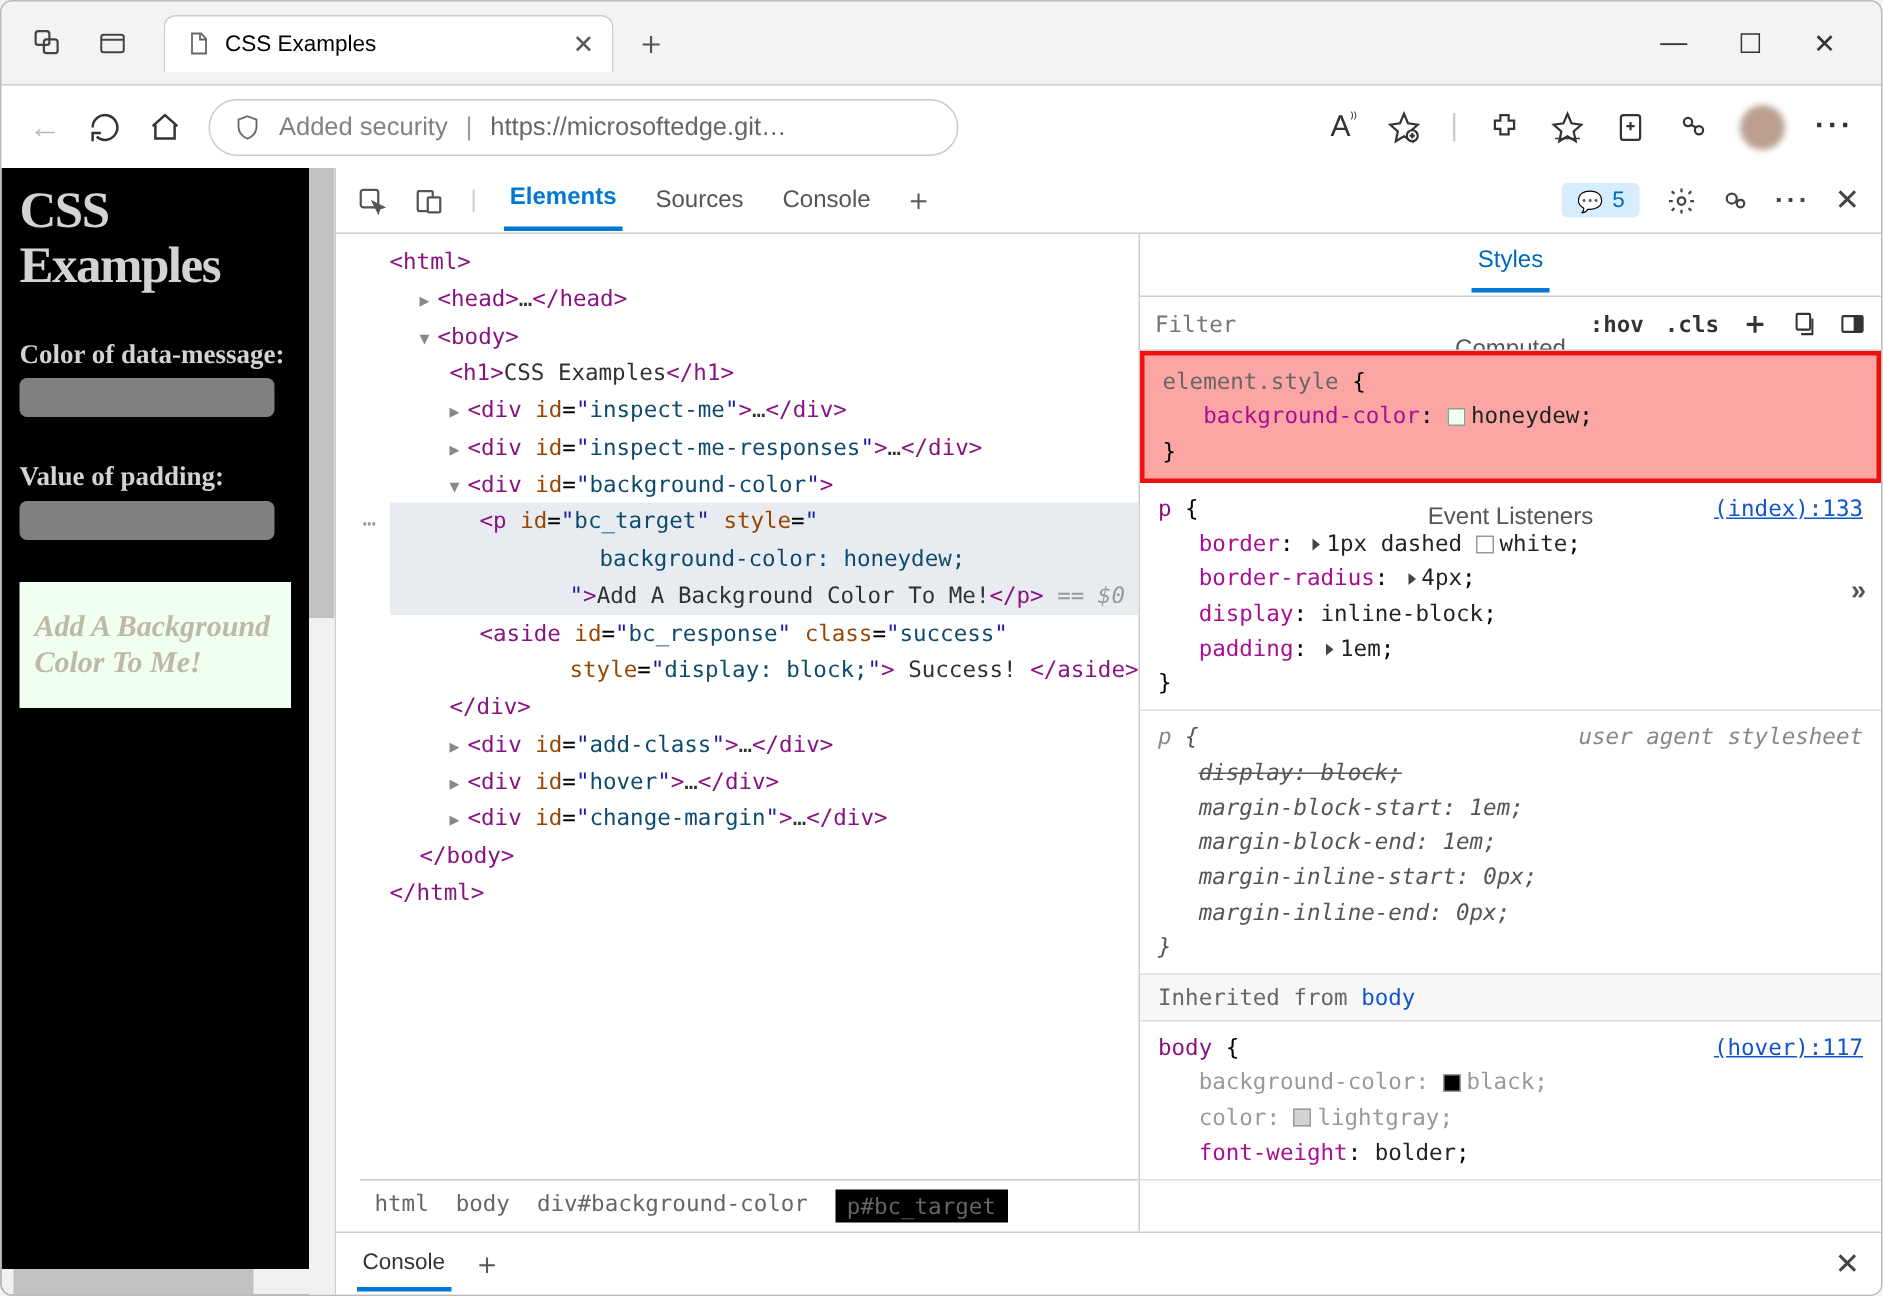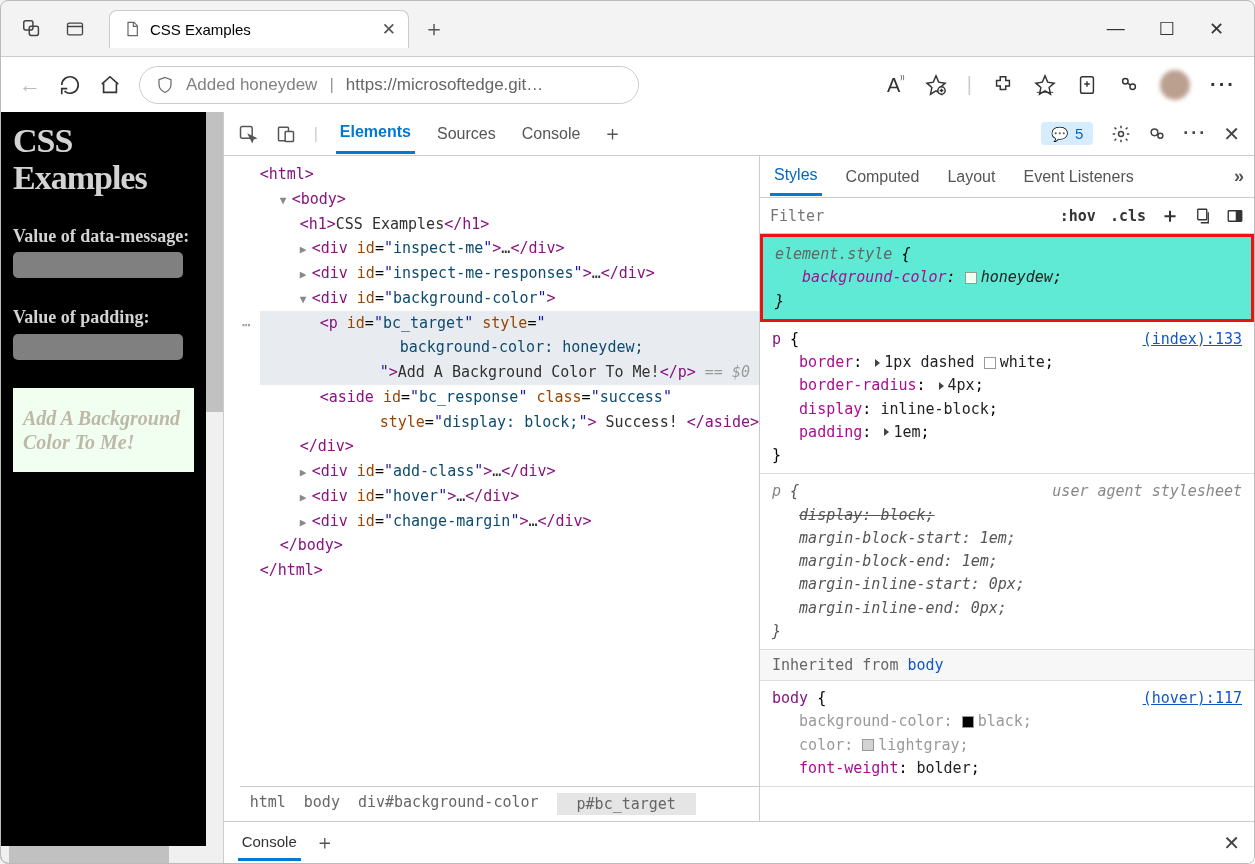--- a/index.html
+++ b/index.html
@@ -66,34 +66,34 @@
 .tag-b { color: #881280; }
 .attr-n { color: #994500; }
 .attr-v { color: #0c4a6e; }
 .quo { color: #1a1aa6; }
 .txt { color: #303030; }
 .dim { color: #999; font-style: italic; }
 .selected-line { background: #e8ecf1; position: relative; }
 .gutter-dots { position: absolute; left: -18px; color: #999; top: 2px; }
 .breadcrumb-bar { border-top: 1px solid #ccc; padding: 6px 10px; font-size: 15px; color: #666; display: flex; gap: 18px; background: #fff; }
 .breadcrumb-bar .crumb { cursor: pointer; }
-.breadcrumb-bar .crumb.active { background: #e5e5e5; padding: 2px 20px; }
+.breadcrumb-bar .crumb.active { background: #000000; padding: 2px 8px; }
 
 
 .styles-pane { width: 495px; border-left: 1px solid #ccc; display: flex; flex-direction: column; font-size: 15px; }
-.styles-tabs { display: flex; align-items: center; border-bottom: 1px solid #ccc; padding: 0 10px; gap: 20px; color: #555; font-size: 16px; height: 42px; }
+.styles-tabs { display: flex; align-items: center; border-bottom: 1px solid #ccc; padding: 0 10px; gap: 20px; color: #555; font-size: 16px; height: 42px; flex-direction: column; }
 .styles-tabs .st.active { color: #0067c0; border-bottom: 3px solid #0078d4; padding: 9px 4px; font-weight: 500; }
 .styles-tabs .st { padding: 9px 4px; cursor: pointer; }
 .styles-tabs .more { margin-left: auto; font-size: 18px; font-weight: bold; }
 .filter-row { display: flex; align-items: center; border-bottom: 1px solid #ccc; padding: 4px 10px; gap: 14px; font-family: Consolas, monospace; font-size: 15px; }
 .filter-row input { border: none; flex: 1; font-size: 15px; font-family: inherit; color: #888; outline: none; }
 .filter-row .fbtn { font-weight: bold; cursor: pointer; color: #333; }
 .styles-rules { flex: 1; overflow: auto; font-family: Consolas, monospace; font-size: 15px; position: relative; }
 .rule-block { border-bottom: 1px solid #ddd; padding: 6px 12px; line-height: 1.55; }
-.rule-block.highlighted { border: 3px solid #e11; background: #5eead4; font-style: italic; }
+.rule-block.highlighted { border: 3px solid #e11; background: #fca5a5; }
 .selector { color: #881280; }
 .prop-name { color: #aa0d91; }
 .prop-val { color: #222; }
 .prop-link { float: right; color: #1155cc; text-decoration: underline; }
 .swatch { display: inline-block; width: 12px; height: 12px; border: 1px solid #999; vertical-align: middle; margin-right: 4px; }
 .swatch.honeydew { background: #f0fff0; }
 .swatch.white { background: #fff; }
 .swatch.black { background: #000; }
 .swatch.lightgray { background: #d3d3d3; }
 .ua { color: #888; float: right; }
@@ -165,21 +165,21 @@
           <path d="M5 10v10h14V10"></path>
         </svg>
       </span>
   </div>
   <div class="addr-bar">
     <span class="icon">
         <svg width="18" height="18" viewBox="0 0 24 24" fill="none" stroke="#666" stroke-width="1.6">
           <path d="M12 2l8 3v6c0 5-3.5 9-8 11-4.5-2-8-6-8-11V5z"></path>
         </svg>
       </span>
-    <span class="sec">Added honeydew</span>
+    <span class="sec">Added security</span>
     <span class="pipe">|</span>
     <span>https://microsoftedge.git…</span>
   </div>
   <div class="addr-right">
     <span>A<sup style="font-size:10px">⁾⁾</sup></span>
     <span>
         <svg width="22" height="22" viewBox="0 0 24 24" fill="none" stroke="#333" stroke-width="1.6">
           <path d="M12 2l2.9 6.9L22 10l-5.5 4.8L18 22l-6-3.6L6 22l1.5-7.2L2 10l7.1-1.1z"></path>
           <circle cx="18" cy="18" r="4" fill="#fff"></circle>
           <path d="M18 16v4M16 18h4"></path>
@@ -213,21 +213,21 @@
     <span class="avatar"></span>
     <span style="font-weight:bold;letter-spacing:2px">···</span>
   </div>
 </div>
 
 <div class="content">
 
   <div class="page-col">
     <div class="page-inner">
       <h1>CSS Examples</h1>
-      <div class="page-label"><b>Value of data-message:</b></div>
+      <div class="page-label"><b>Color of data-message:</b></div>
       <div class="grey-slot"></div>
       <div class="page-label"><b>Value of padding:</b></div>
       <div class="grey-slot"></div>
       <div class="honeydew-box">Add A Background Color To Me!</div>
     </div>
     <div class="page-scrollbar-v">
         <div class="page-scroll-thumb-v"></div>
       </div>
     <div class="page-scrollbar-h">
         <div class="page-scroll-thumb-h"></div>
@@ -274,20 +274,21 @@
         <span style="font-weight:bold;letter-spacing:2px">···</span>
         <span style="font-size:20px">✕</span>
       </div>
     </div>
 
     <div class="dt-body">
 
       <div class="elements-pane">
         <div class="tree-scroll">
           <div class="tree-line"><span class="tag-b">&lt;html&gt;</span></div>
+          <div class="tree-line indent1"><span class="tri closed"></span><span class="tag-b">&lt;head&gt;</span><span class="txt">…</span><span class="tag-b">&lt;/head&gt;</span></div>
           <div class="tree-line indent1"><span class="tri open"></span><span class="tag-b">&lt;body&gt;</span></div>
           <div class="tree-line indent2"><span class="tag-b">&lt;h1&gt;</span><span class="txt">CSS Examples</span><span class="tag-b">&lt;/h1&gt;</span></div>
           <div class="tree-line indent2"><span class="tri closed"></span><span class="tag-b">&lt;div</span> <span class="attr-n">id</span>=<span class="quo">"</span><span class="attr-v">inspect-me</span><span class="quo">"</span><span class="tag-b">&gt;</span><span class="txt">…</span><span class="tag-b">&lt;/div&gt;</span></div>
           <div class="tree-line indent2"><span class="tri closed"></span><span class="tag-b">&lt;div</span> <span class="attr-n">id</span>=<span class="quo">"</span><span class="attr-v">inspect-me-responses</span><span class="quo">"</span><span class="tag-b">&gt;</span><span class="txt">…</span><span class="tag-b">&lt;/div&gt;</span></div>
           <div class="tree-line indent2"><span class="tri open"></span><span class="tag-b">&lt;div</span> <span class="attr-n">id</span>=<span class="quo">"</span><span class="attr-v">background-color</span><span class="quo">"</span><span class="tag-b">&gt;</span></div>
           <div class="tree-line indent3 selected-line">
             <span class="gutter-dots">⋯</span>
             <span class="tag-b">&lt;p</span> <span class="attr-n">id</span>=<span class="quo">"</span><span class="attr-v">bc_target</span><span class="quo">"</span> <span class="attr-n">style</span>=<span class="quo">"</span><br>
             <span class="indent4" style="display:inline-block"></span><span class="attr-v"><span>background-color</span>: <span>honeydew</span>;</span><br>
             <span class="indent3" style="display:inline-block"></span><span class="quo">"</span><span class="tag-b">&gt;</span><span class="txt">Add A Background Color To Me!</span><span class="tag-b">&lt;/p&gt;</span> <span class="dim">== $0</span>

